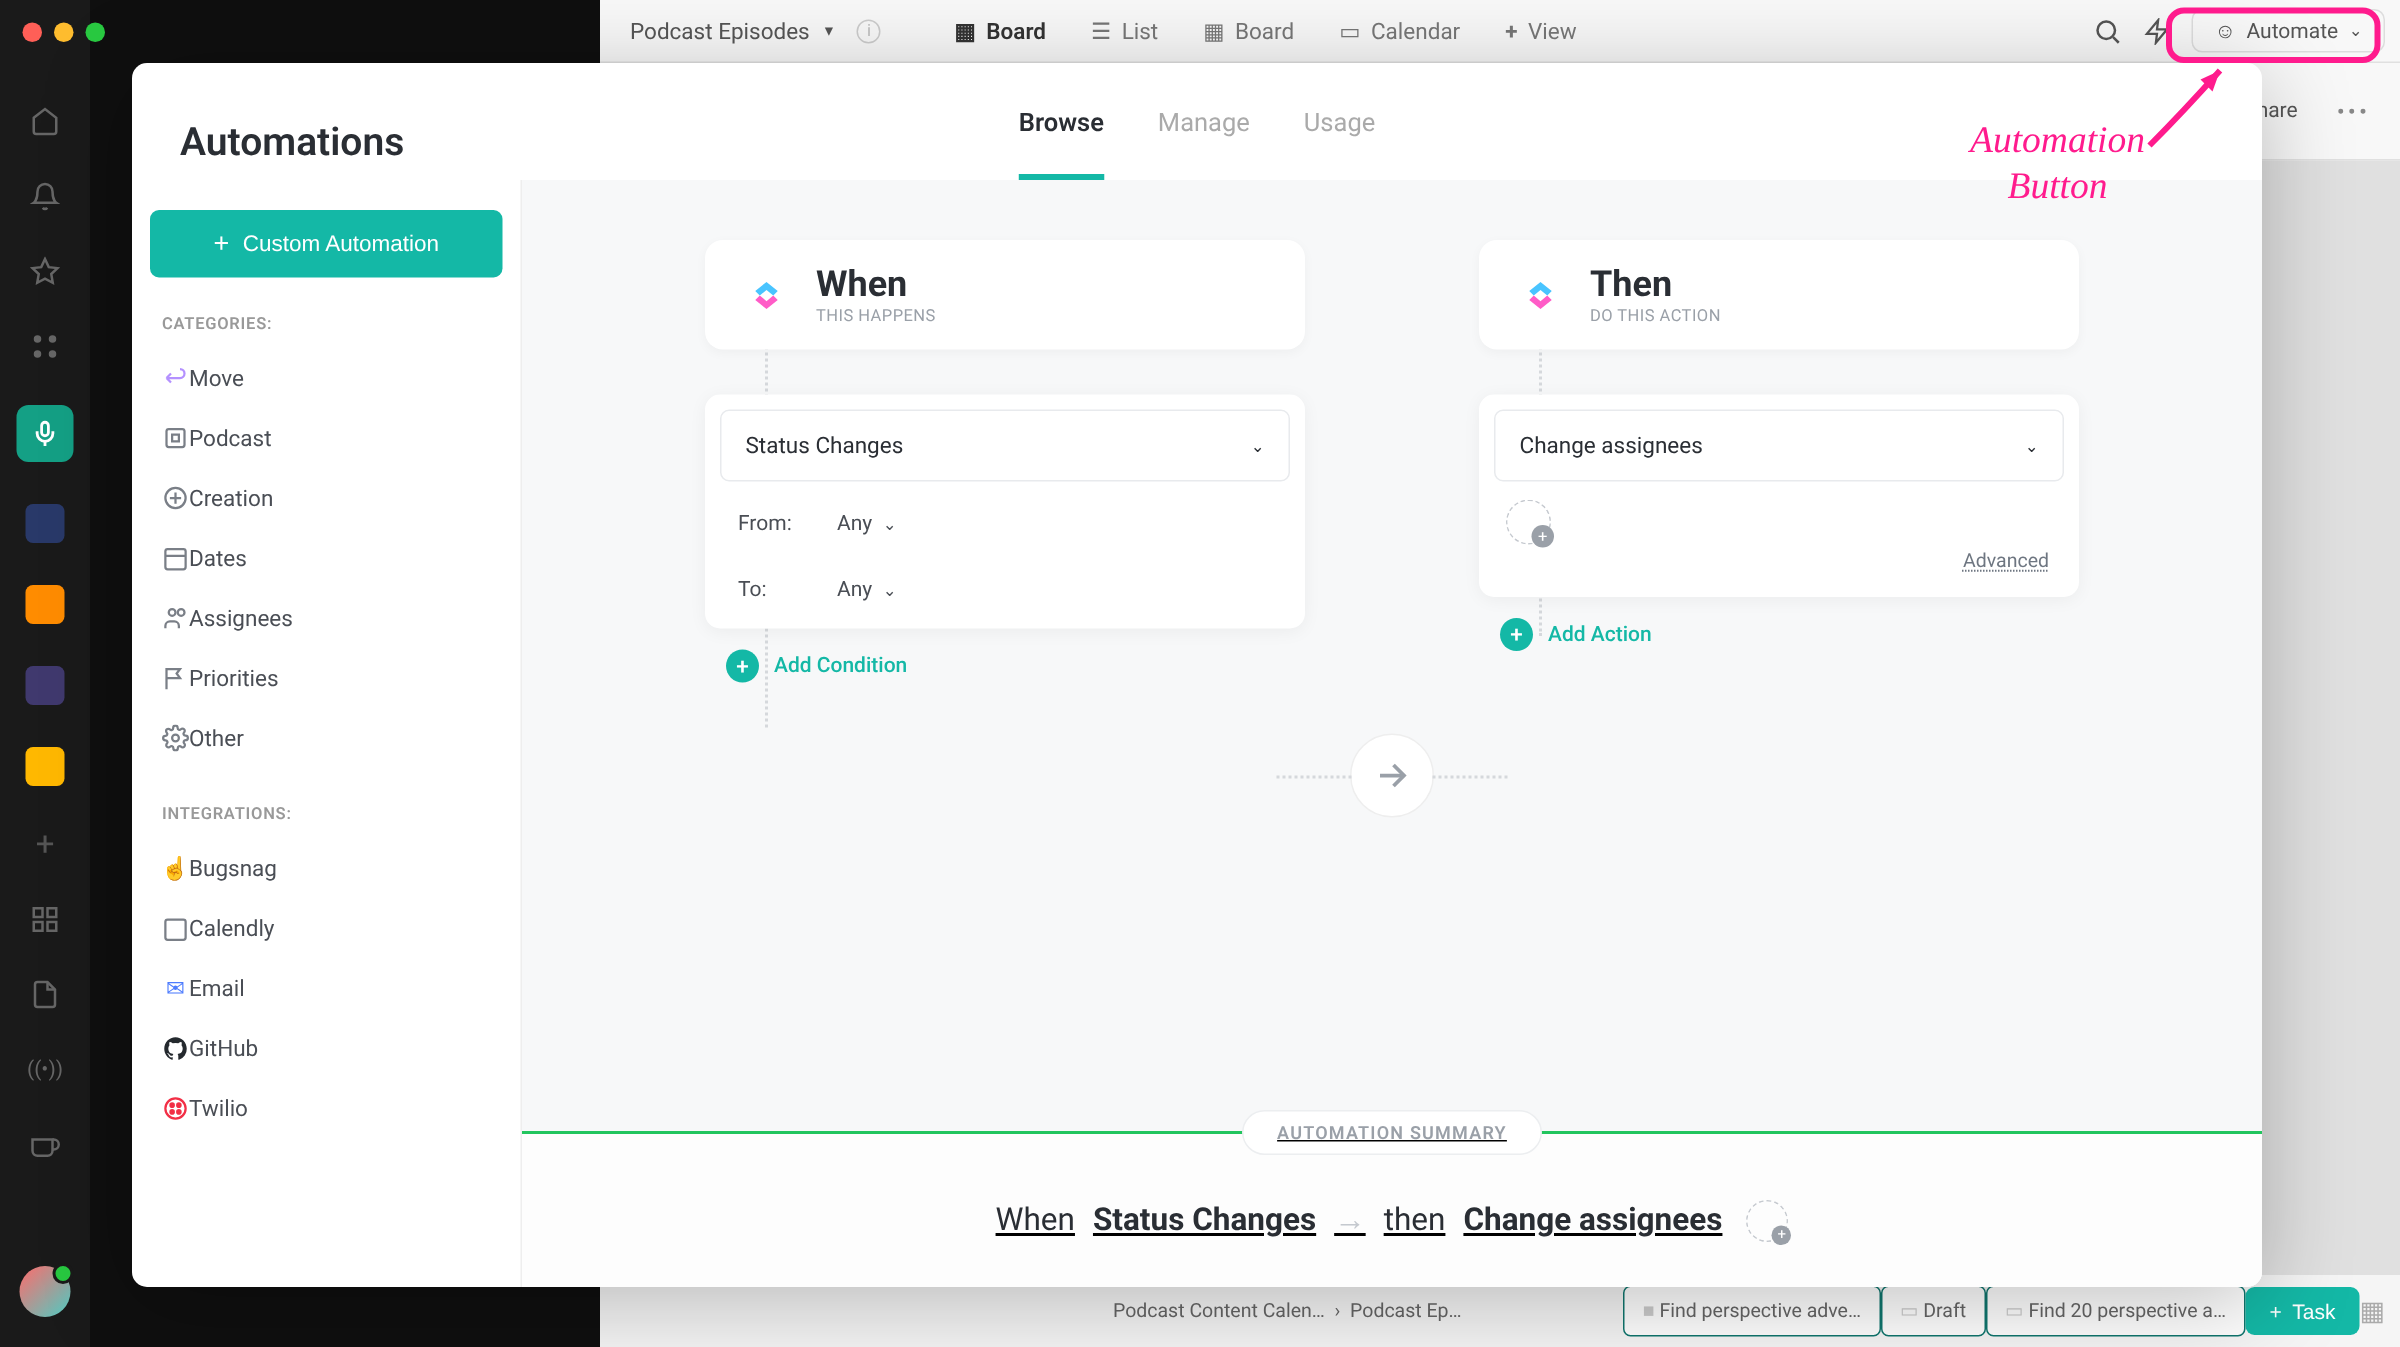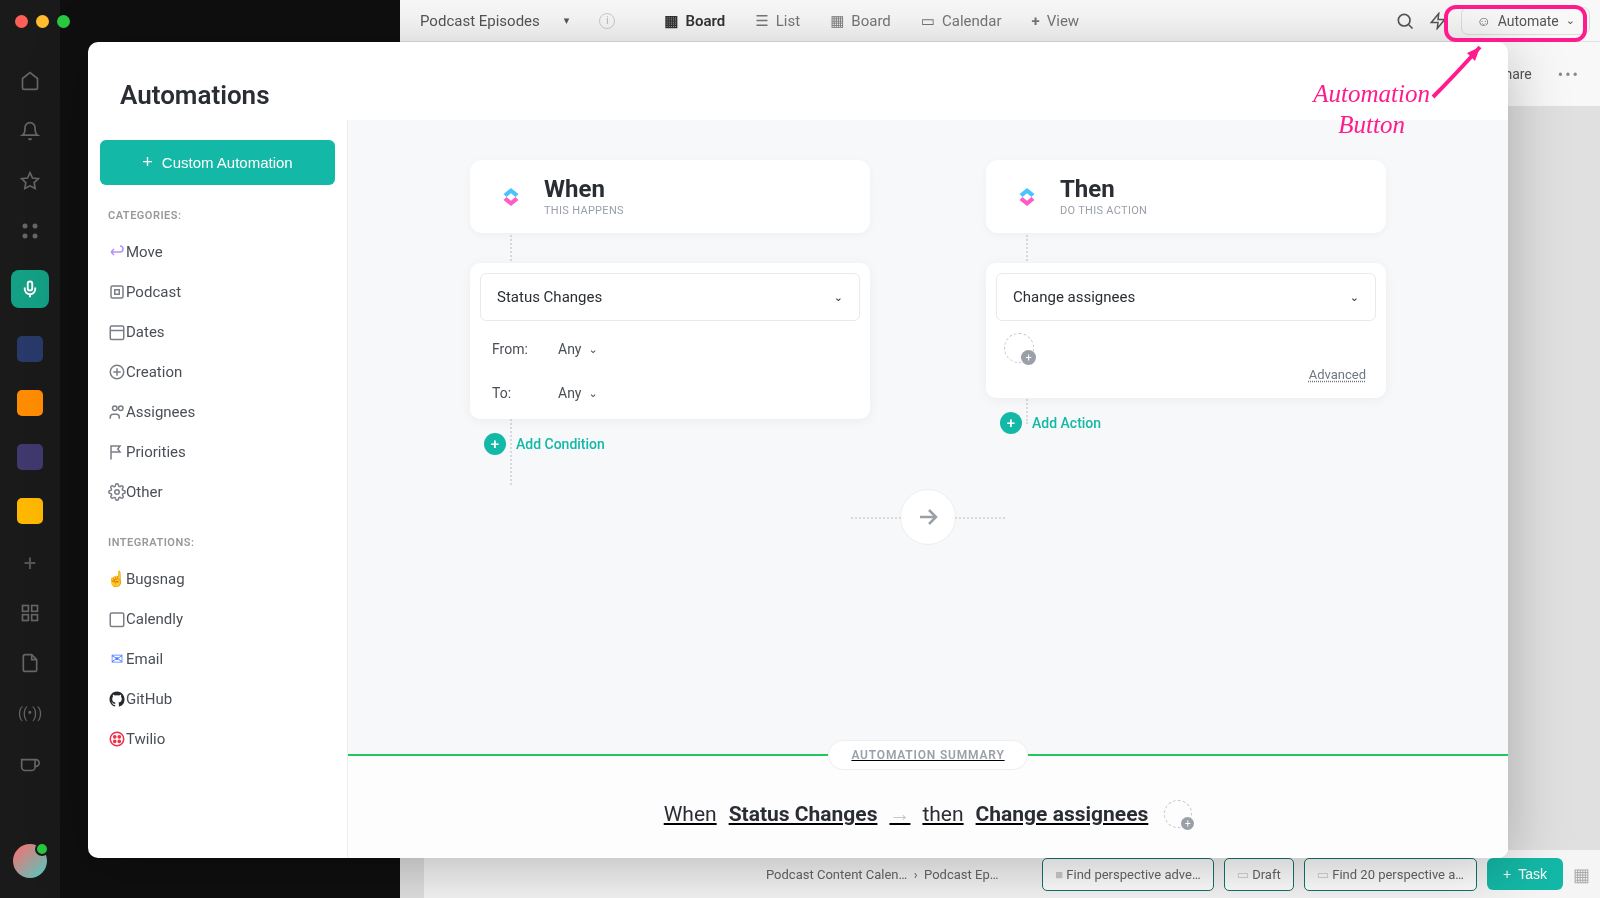--- a/index.html
+++ b/index.html
@@ -47,21 +47,21 @@
 
 .backdrop {
   position: absolute; left: 0; top: 0; right: 0; height: 100%;
   background: #e0e0e0;
 }
 .top-bar {
   position: absolute; top: 0; left: 400px; right: 0; height: 42px;
   background: #f8f8f8; border-bottom: 1px solid #e0e0e0;
   display: flex; align-items: center; padding: 0 10px;
 }
-.top-bar .crumb { color: #555; font-size: 15px; padding: 0 10px; display:flex; align-items:center; gap:24px;}
+.top-bar .crumb { color: #555; font-size: 15px; padding: 0 10px; display:flex; align-items:center; gap:10px;}
 .view-tabs { display: flex; gap: 2px; margin-left: 25px; }
 .view-tab { display: flex; align-items: center; gap: 7px; padding: 7px 14px; color: #777; font-size: 15px; cursor:pointer;}
 .view-tab.bold { font-weight: 600; color: #333; }
 .top-right { margin-left: auto; display: flex; align-items: center; gap: 14px; }
 .top-right .ti { color: #555; cursor:pointer; font-size:18px; }
 .automate-btn {
   display:flex; align-items:center; gap:7px; padding: 5px 14px;
   border:1px solid #ddd; border-radius: 7px; color:#555; font-size:14px;
 }
 .share-btn { padding: 5px 12px; color:#555; font-size:14px; }
@@ -199,22 +199,22 @@
   position: absolute; top: 78px; right: 170px;
   color: #ff1b8d; font-family: Georgia, serif; font-style: italic;
   font-size: 25px; text-align: center; line-height: 1.25; z-index: 500;
 }
 .annotation-arrow {
   position: absolute; top: 35px; right: 105px; z-index: 500;
 }
 
 
 .bottom-peek {
-  position:absolute; bottom:0; left:424px; right:0; height:48px;
-  background:#f5f5f5; display:flex; align-items:center; gap:10px; padding:0 10px; justify-content:flex-end;
+  position:absolute; bottom:0; left:400px; right:0; height:48px;
+  background:#f5f5f5; display:flex; align-items:center; padding:0 10px; justify-content:flex-end;
 }
 .peek-card { background:#fff; border:1px solid #0f766e; border-radius:5px; padding:8px 12px; font-size:13px; color:#666; }
 .task-btn { background:#14b8a6; color:#fff; border:none; border-radius:6px; padding:8px 16px; display:flex; gap:7px; align-items:center; font-size:14px;}
 .chevron { font-size:11px; }
 svg { display:block; }
 </style>
 </head>
 <body>
 
 <div class="backdrop"></div>
@@ -350,20 +350,25 @@
 
 <div class="traffic-lights">
   <div class="dot red"></div>
   <div class="dot yellow"></div>
   <div class="dot green"></div>
 </div>
 
 <div class="modal">
   <div class="modal-header">
     <div class="modal-title">Automations</div>
+    <div class="modal-tabs">
+      <div class="modal-tab active">Browse</div>
+      <div class="modal-tab">Manage</div>
+      <div class="modal-tab">Usage</div>
+    </div>
   </div>
   <div class="modal-body">
     <div class="modal-sidebar">
       <button class="custom-btn">
         <span style="font-size:18px;">+</span>
         <span>Custom Automation</span>
       </button>
       <div class="section-label">CATEGORIES:</div>
       <div class="cat-item">
           <span class="cat-icon purple">
@@ -378,35 +383,35 @@
             <svg width="18" height="18" viewBox="0 0 24 24" fill="none" stroke="currentColor" stroke-width="2">
               <rect x="4" y="4" width="16" height="16" rx="2"></rect>
               <rect x="9" y="9" width="6" height="6"></rect>
             </svg>
           </span>
           <span>Podcast</span>
         </div>
       <div class="cat-item">
           <span class="cat-icon">
             <svg width="18" height="18" viewBox="0 0 24 24" fill="none" stroke="currentColor" stroke-width="2">
-              <rect x="3" y="4" width="18" height="18" rx="2"></rect>
-              <line x1="3" y1="10" x2="21" y2="10"></line>
-            </svg>
-          </span>
-          <span>Dates</span>
-        </div>
-      <div class="cat-item">
-          <span class="cat-icon">
-            <svg width="18" height="18" viewBox="0 0 24 24" fill="none" stroke="currentColor" stroke-width="2">
               <circle cx="12" cy="12" r="9"></circle>
               <line x1="12" y1="7" x2="12" y2="17"></line>
               <line x1="7" y1="12" x2="17" y2="12"></line>
             </svg>
           </span>
           <span>Creation</span>
+        </div>
+      <div class="cat-item">
+          <span class="cat-icon">
+            <svg width="18" height="18" viewBox="0 0 24 24" fill="none" stroke="currentColor" stroke-width="2">
+              <rect x="3" y="4" width="18" height="18" rx="2"></rect>
+              <line x1="3" y1="10" x2="21" y2="10"></line>
+            </svg>
+          </span>
+          <span>Dates</span>
         </div>
       <div class="cat-item">
           <span class="cat-icon">
             <svg width="18" height="18" viewBox="0 0 24 24" fill="none" stroke="currentColor" stroke-width="2">
               <circle cx="9" cy="7" r="3"></circle>
               <circle cx="17" cy="7" r="3"></circle>
               <path d="M3 21v-2a4 4 0 0 1 4-4h4a4 4 0 0 1 4 4v2"></path>
             </svg>
           </span>
           <span>Assignees</span>

